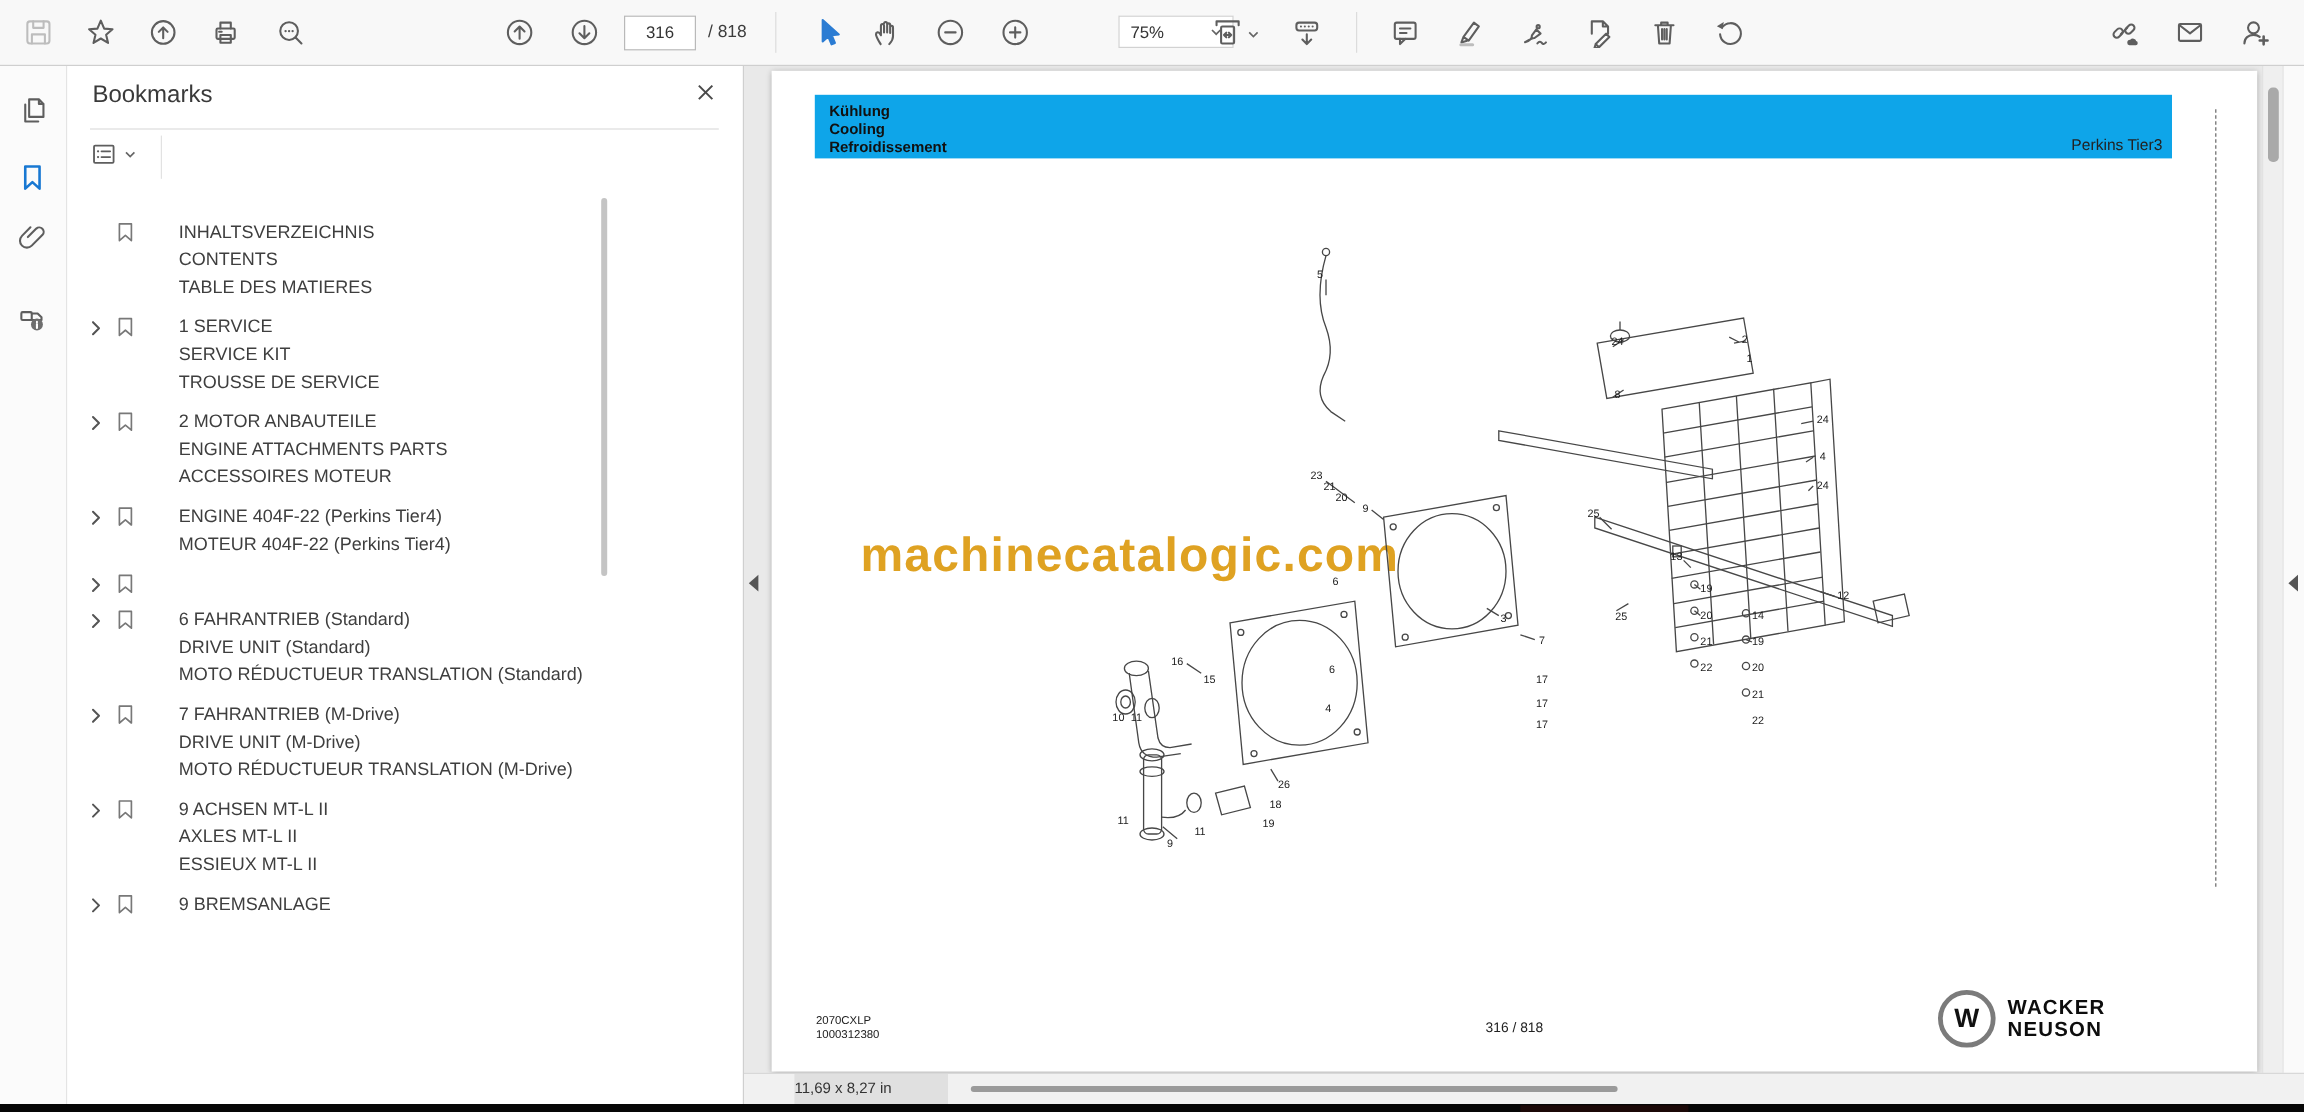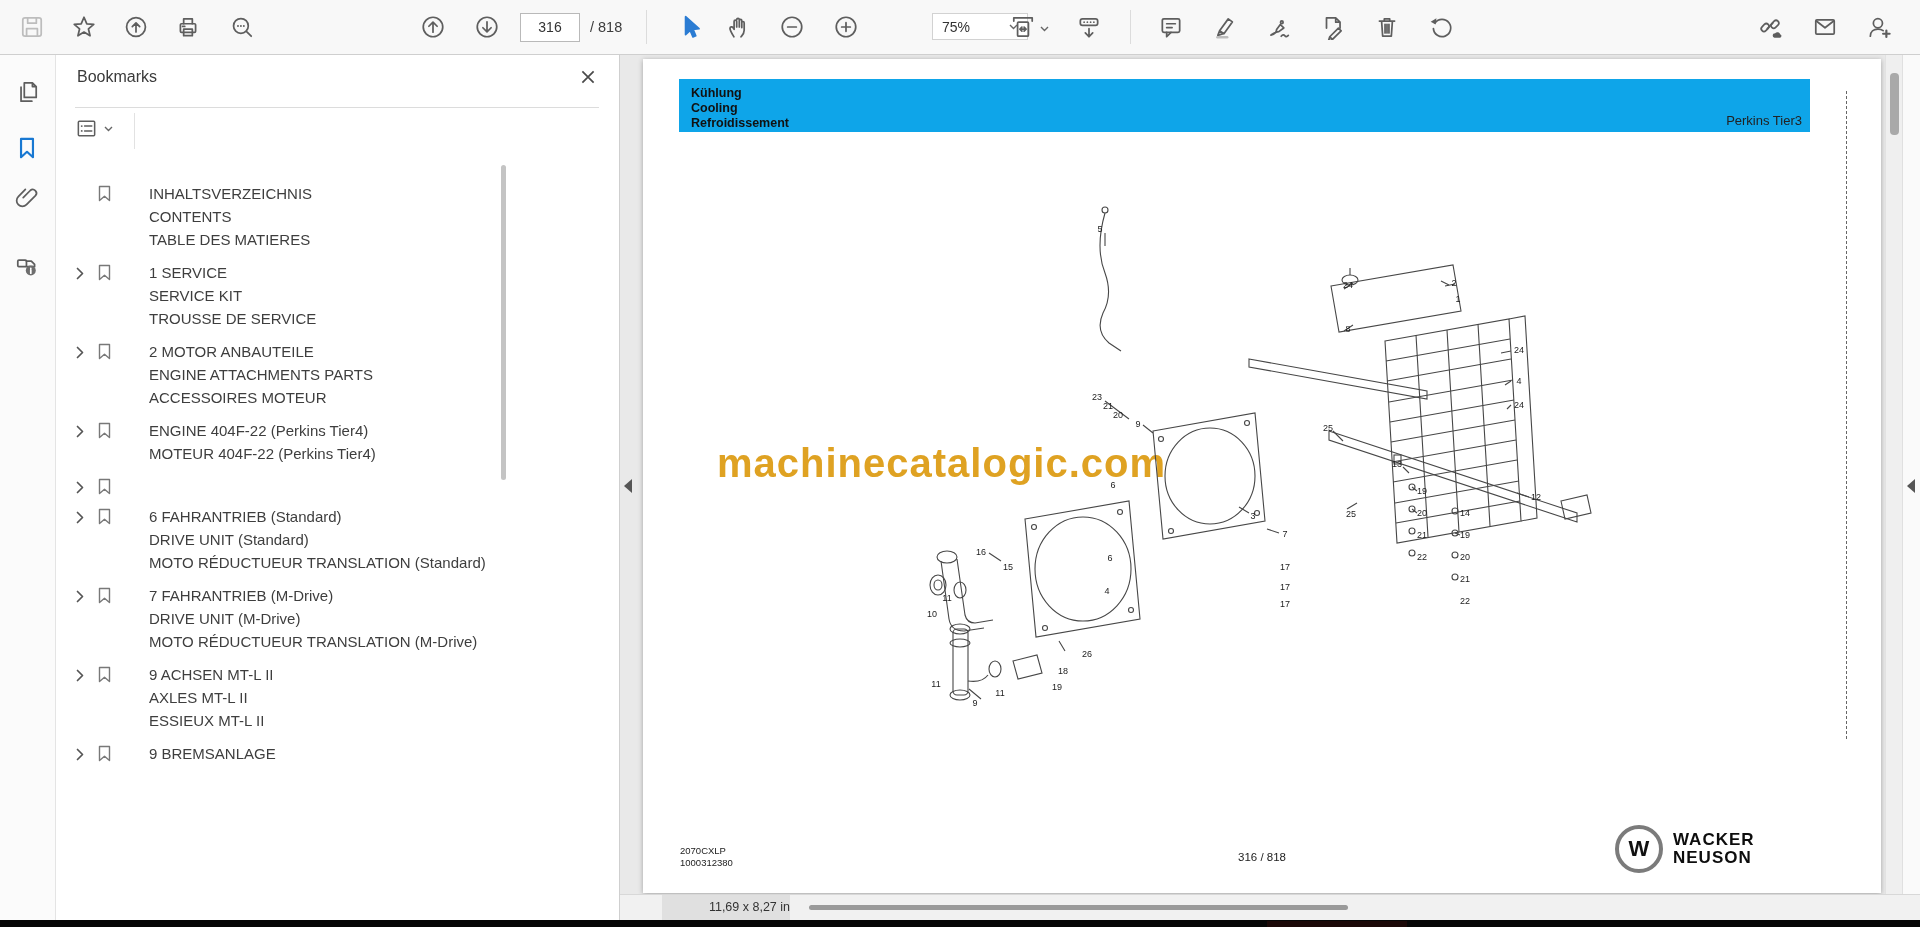--- a/index.html
+++ b/index.html
@@ -24,21 +24,21 @@
             display:flex;align-items:center;justify-content:space-between;padding:0 9px;font-size:14px;color:#333;box-sizing:border-box}
   .caret{width:9px;height:6px}
   .caret path{fill:none;stroke:#666;stroke-width:1.4}
 
   
   #rail{left:0;top:55px;bottom:7px;width:55px;background:#fbfbfb;border-right:1px solid #e4e4e4;z-index:20}
   .rail-ic{position:absolute;left:14px}
 
   
   #panel{left:56px;top:55px;bottom:7px;width:563px;background:#fff;border-right:1px solid #cfcfcf;z-index:20}
-  #panel-title{left:21px;top:13px;font-size:16px;color:#3a3a3a}
+  #panel-title{left:21px;top:13px;font-size:20px;color:#3a3a3a}
   #panel-close{right:22px;top:13px;width:18px;height:18px;cursor:pointer}
   #panel-divider{left:19px;top:52px;right:20px;height:1px;background:#dcdcdc}
   #panel-opts{left:19px;top:62px;display:flex;align-items:center;gap:6px}
   #opts-sep{left:78px;top:58px;width:1px;height:36px;background:#e2e2e2}
   #bm-list{left:0;top:108px;width:453px;bottom:0;overflow:hidden;padding-top:14px;box-sizing:border-box}
   .bm-item{display:flex;align-items:flex-start;padding:5px 0;cursor:pointer}
   .bm-chevron{width:14px;height:15px;margin-left:17px;margin-top:5px;flex:none}
   .bm-chevron.hidden{visibility:hidden}
   .bm-flag{width:15px;height:17px;margin-left:10px;margin-top:3px;flex:none}
   .bm-lines{flex:1;margin-left:32px;padding:0 6px 0 5px}
@@ -70,21 +70,21 @@
   
   #v-scroll{right:17px;top:0;width:17px;bottom:25px;background:#efefef;border-left:1px solid #e2e2e2}
   #v-thumb{position:absolute;left:4px;top:18px;width:9px;height:62px;background:#a9a9a9;border-radius:4px}
   #tools-strip{right:0;top:0;width:17px;bottom:25px;background:#fafafa;border-left:1px solid #e0e0e0}
   .collapse-handle{width:0;height:0;border-top:7px solid transparent;border-bottom:7px solid transparent;border-right:8px solid #555;cursor:pointer}
   #left-handle{left:4px;top:424px}
   #right-handle{position:absolute;left:4px;top:424px}
 
   
   #statusbar{left:0;right:0;bottom:0;height:25px;background:#f1f1f1;border-top:1px solid #d8d8d8}
-  #size-badge{position:absolute;left:42px;top:0;width:128px;height:25px;background:#e0e0e0;text-align:right;line-height:25px;
+  #size-badge{position:absolute;left:42px;top:0;width:128px;height:25px;background:#e0e0e0;text-align:left;line-height:25px;
               font-size:12.5px;color:#333}
   #h-thumb{position:absolute;left:189px;top:10px;width:539px;height:5px;background:#9a9a9a;border-radius:3px}
 
   
   #blackbar{left:0;right:0;bottom:0;height:7px;background:#060606;z-index:40}
   #blackbar-smudge{position:absolute;left:1267px;top:1px;width:140px;height:6px;background:#200907;opacity:.8}
 </style>
 </head>
 <body>
 
@@ -529,23 +529,23 @@
           <span class="callout" style="left: 52.973%; top: 62.5%;">3</span>
           <span class="callout" style="left: 34.0541%; top: 56.5385%;">6</span>
           <span class="callout" style="left: 33.6486%; top: 70.5769%;">6</span>
           <span class="callout" style="left: 33.2432%; top: 76.9231%;">4</span>
           <span class="callout" style="left: 57.2973%; top: 65.9615%;">7</span>
           <span class="callout" style="left: 57.2973%; top: 72.3077%;">17</span>
           <span class="callout" style="left: 57.2973%; top: 76.1538%;">17</span>
           <span class="callout" style="left: 57.2973%; top: 79.4231%;">17</span>
           <span class="callout" style="left: 16.2162%; top: 69.4231%;">16</span>
           <span class="callout" style="left: 19.8649%; top: 72.3077%;">15</span>
-          <span class="callout" style="left: 9.59459%; top: 78.2692%; margin-top: 16px;">10</span>
+          <span class="callout" style="left: 9.59459%; top: 78.2692%;">10</span>
           <span class="callout" style="left: 11.6216%; top: 78.2692%;">11</span>
-          <span class="callout" style="left: 28.2432%; top: 89.0385%; margin-left: 17px;">26</span>
+          <span class="callout" style="left: 28.2432%; top: 89.0385%;">26</span>
           <span class="callout" style="left: 27.2973%; top: 92.3077%;">18</span>
           <span class="callout" style="left: 26.4865%; top: 95.3846%;">19</span>
           <span class="callout" style="left: 10.1351%; top: 94.8077%;">11</span>
           <span class="callout" style="left: 18.7838%; top: 96.5385%;">11</span>
           <span class="callout" style="left: 15.4054%; top: 98.4615%;">9</span>
         </div>
     </div>
 
     <div id="footer-model" class="abs">
       <div>2070CXLP</div>

